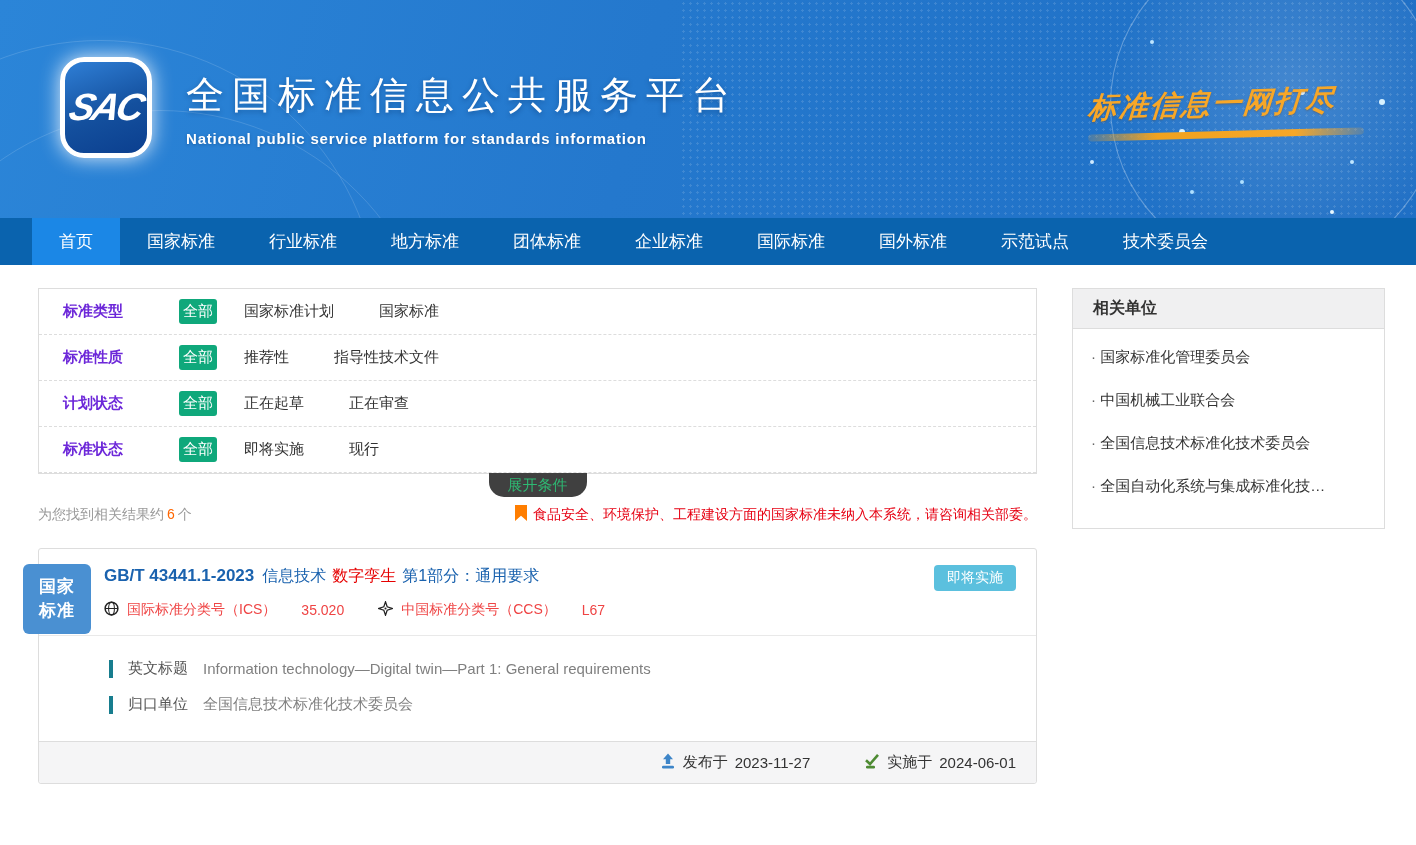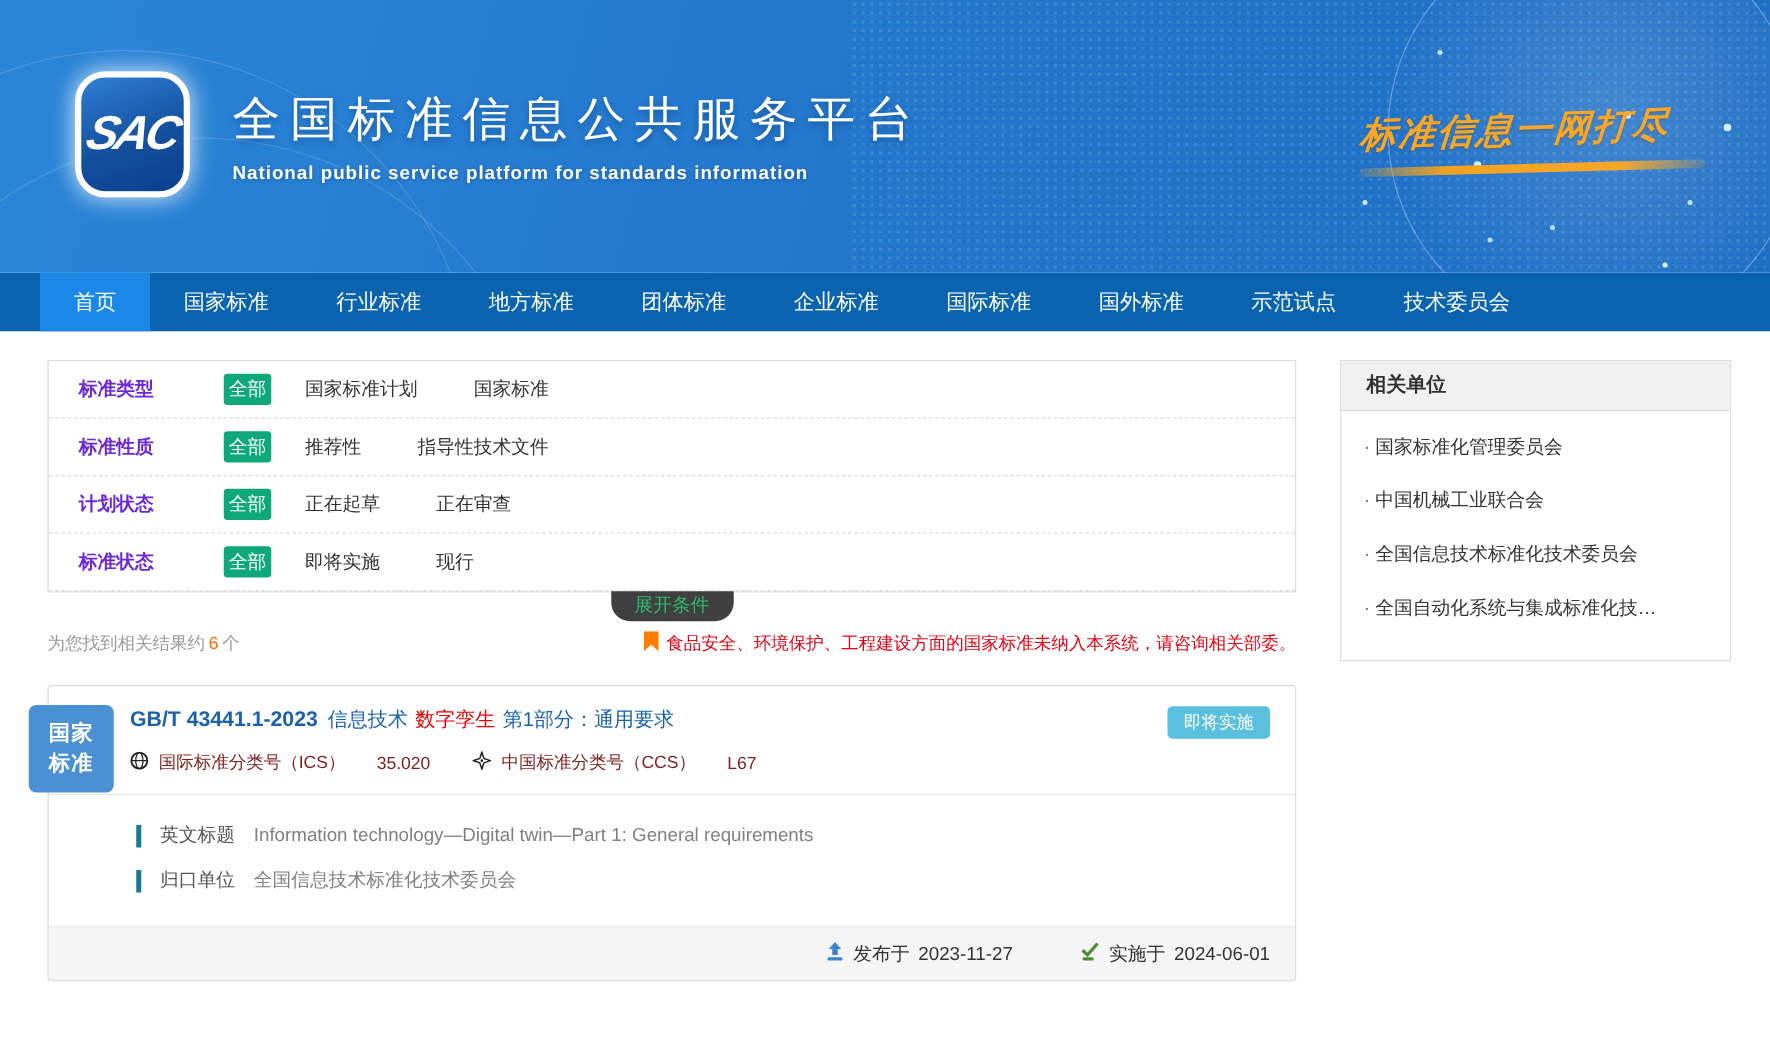--- a/index.html
+++ b/index.html
@@ -71,21 +71,21 @@
   
   .card { position:relative; margin-top:24px; border:1px solid #ddd; border-radius:3px; background:#fff; }
   .card-badge { position:absolute; left:-16px; top:15px; width:68px; height:70px; background:#4a90d2; border-radius:6px;
     color:#fff; font-size:17px; font-weight:bold; display:flex; flex-direction:column; align-items:center; justify-content:center; line-height:24px; letter-spacing:1px; }
   .card-head { padding:17px 130px 0 65px; display:flex; flex-wrap:wrap; align-items:baseline; gap:8px; }
   .std-code { font-size:17px; font-weight:bold; color:#1a62ae; text-decoration:none; cursor:pointer; }
   .std-title { font-size:16px; text-decoration:none; cursor:pointer; }
   .std-t1,.std-t2 { color:#1a62ae; }
   .std-hl { color:#e60000; margin:0 6px; }
   .status-badge { position:absolute; top:16px; right:20px; background:#5bc0de; color:#fff; font-size:14px; padding:4px 13px; border-radius:4px; }
-  .class-row { padding:14px 20px 16px 65px; display:flex; align-items:center; gap:34px; font-size:14px; color:#7f1d1d; }
+  .class-row { padding:14px 20px 16px 65px; display:flex; align-items:center; gap:34px; font-size:14px; color:#ef4444; }
   .cls { display:inline-flex; align-items:center; gap:8px; }
   .cls-val { margin-left:17px; }
   .card-sep { border-top:1px solid #e9e9e9; }
   .details { padding:6px 20px 10px 70px; }
   .detail-row { display:flex; align-items:center; margin:17px 0; }
   .d-bar { width:4px; height:18px; background:#177d8e; flex:none; }
   .d-label { margin-left:15px; font-size:15px; color:#555; white-space:nowrap; }
   .d-value { margin-left:15px; font-size:15px; color:#808080; }
   .card-foot { background:#f5f5f6; border-top:1px solid #ddd; border-radius:0 0 3px 3px; padding:11px 20px;
     display:flex; justify-content:flex-end; align-items:center; gap:54px; font-size:15px; color:#333; }

